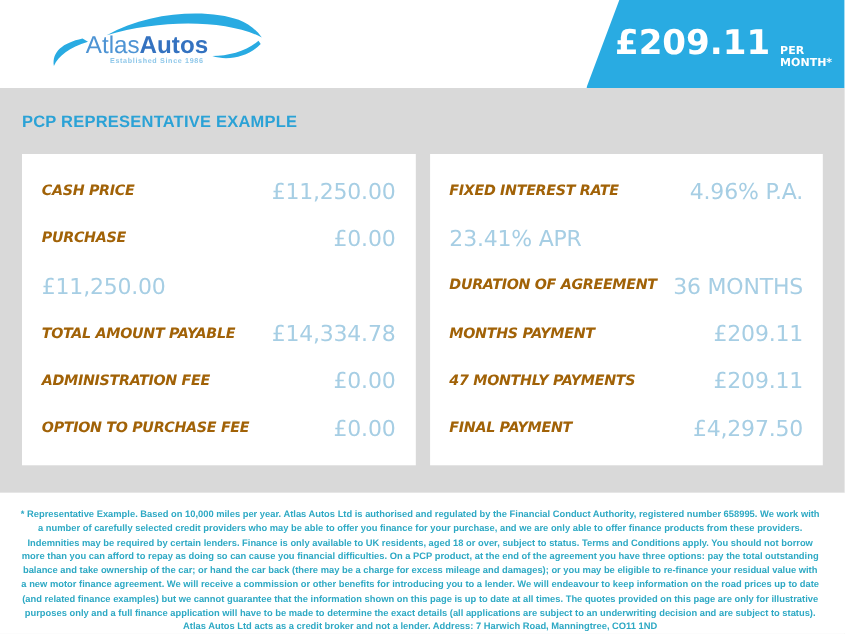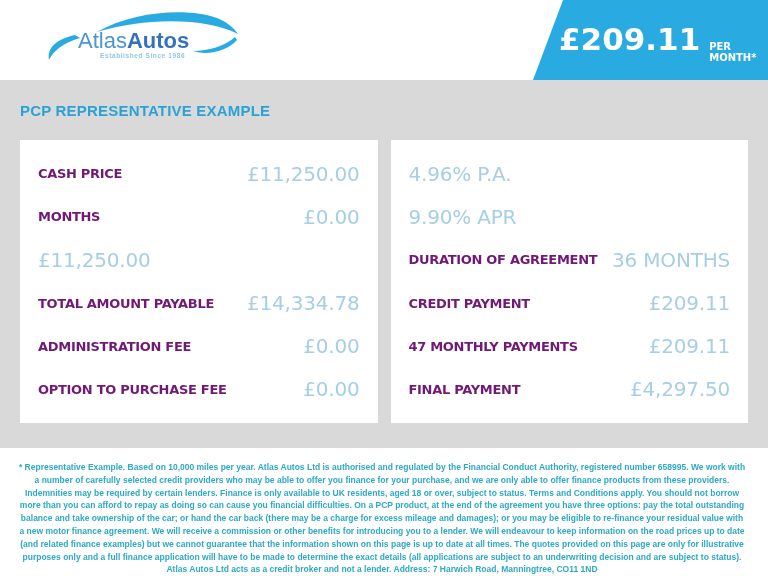--- a/index.html
+++ b/index.html
@@ -26,21 +26,21 @@
   .price-suffix { font-family:"DejaVu Sans", sans-serif; font-weight:700; font-size:10px; margin-left:9px; }
 
   
   .gray-band { position:absolute; top:80px; left:0; width:768px; height:368px; background:#d9d9d9; }
   .section-title { margin:22px 0 0 20px; color:#2ba2d6; font-size:15px; font-weight:700; letter-spacing:0.2px; }
 
   .cards { display:flex; gap:13px; margin:21px 20px 0 20px; }
   .card { background:#ffffff; width:358px; height:283px; padding:12px 18px;
           display:flex; flex-direction:column; justify-content:space-around; }
   .finance-row { display:flex; justify-content:space-between; align-items:center; }
-  .finance-label { color:#701a75; font-weight:700; font-size:13px; font-family:"DejaVu Sans", sans-serif; letter-spacing:-0.3px; }
+  .finance-label { color:#a16207; font-weight:700; font-size:13px; font-family:"DejaVu Sans", sans-serif; letter-spacing:-0.3px;font-style:italic; }
   .finance-value { color:#a6cee4; font-weight:400; font-size:20px; font-family:"DejaVu Sans", sans-serif; letter-spacing:-0.2px; }
 
   
   .footer { position:absolute; top:448px; left:0; width:768px; height:128px; background:#ffffff;
             padding:13px 22px 0 18px; }
   .disclaimer { color:#2ea9c4; font-size:8.5px; line-height:12.8px; font-weight:700;
                 font-family:"Liberation Sans", sans-serif;text-align:center; }
 </style>
 </head>
 <body>
@@ -77,21 +77,21 @@
     <div class="section-title">PCP REPRESENTATIVE EXAMPLE</div>
 
     <div class="cards">
 
       <div class="card">
         <div class="finance-row">
           <span class="finance-label">CASH PRICE</span>
           <span class="finance-value">£11,250.00</span>
         </div>
         <div class="finance-row">
-          <span class="finance-label">MONTHS</span>
+          <span class="finance-label">PURCHASE</span>
           <span class="finance-value">£0.00</span>
         </div>
         <div class="finance-row">
           <span class="finance-value">£11,250.00</span>
         </div>
         <div class="finance-row">
           <span class="finance-label">TOTAL AMOUNT PAYABLE</span>
           <span class="finance-value">£14,334.78</span>
         </div>
         <div class="finance-row">
@@ -99,31 +99,32 @@
           <span class="finance-value">£0.00</span>
         </div>
         <div class="finance-row">
           <span class="finance-label">OPTION TO PURCHASE FEE</span>
           <span class="finance-value">£0.00</span>
         </div>
       </div>
 
       <div class="card">
         <div class="finance-row">
+          <span class="finance-label">FIXED INTEREST RATE</span>
           <span class="finance-value">4.96% P.A.</span>
         </div>
         <div class="finance-row">
-          <span class="finance-value">9.90% APR</span>
+          <span class="finance-value">23.41% APR</span>
         </div>
         <div class="finance-row">
           <span class="finance-label">DURATION OF AGREEMENT</span>
           <span class="finance-value">36 MONTHS</span>
         </div>
         <div class="finance-row">
-          <span class="finance-label">CREDIT PAYMENT</span>
+          <span class="finance-label">MONTHS PAYMENT</span>
           <span class="finance-value">£209.11</span>
         </div>
         <div class="finance-row">
           <span class="finance-label">47 MONTHLY PAYMENTS</span>
           <span class="finance-value">£209.11</span>
         </div>
         <div class="finance-row">
           <span class="finance-label">FINAL PAYMENT</span>
           <span class="finance-value">£4,297.50</span>
         </div>

